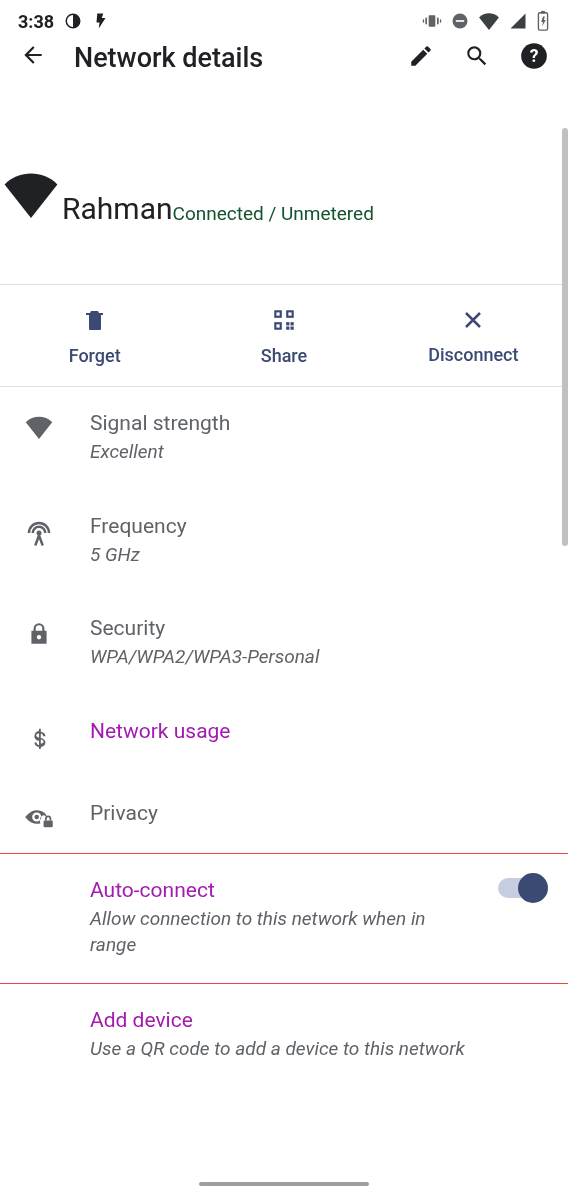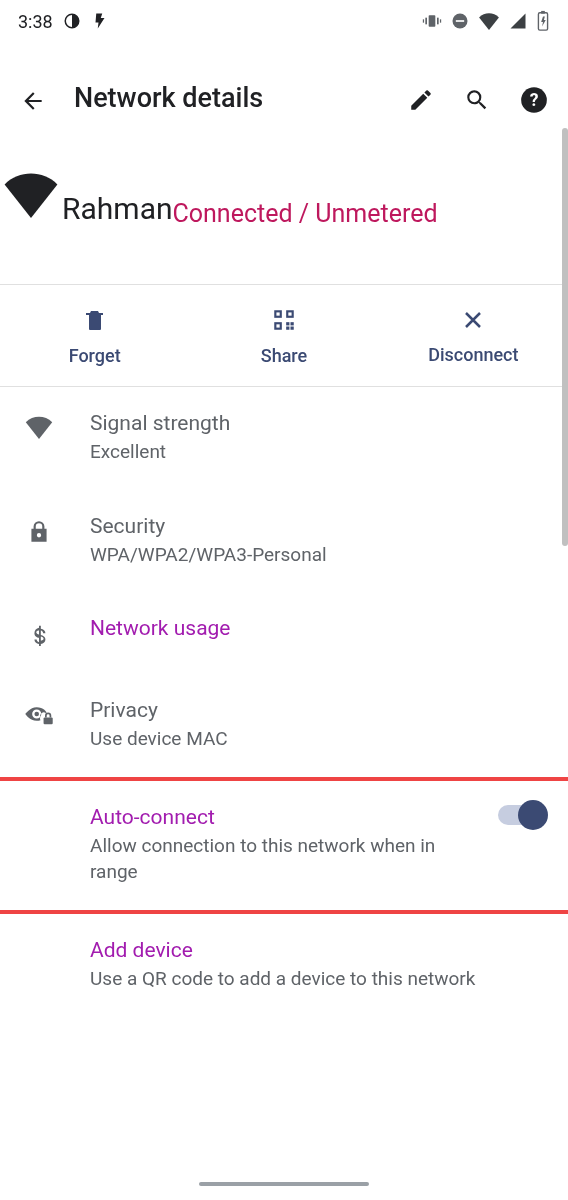--- a/index.html
+++ b/index.html
@@ -13,52 +13,52 @@
       position: relative;
     }
     
     .status-bar {
       height: 42px;
       display: flex;
       align-items: center;
       justify-content: space-between;
       padding: 8px 18px;
       font-size: 18px;
-      font-weight: 400;
+      font-weight: 700;
     }
     .status-left { display: flex; align-items: center; gap: 10px; }
     .status-right { display: flex; align-items: center; gap: 8px; }
     .status-right svg { display: block; }
 
     
     .app-bar {
       height: 72px;
       display: flex;
-      align-items: flex-end;
+      align-items: flex-start;
       padding: 0 20px;
       gap: 28px;
     }
     .app-bar-title {
       font-size: 27px;
       font-weight: 500;
       flex: 1;
     }
     .app-bar-actions { display: flex; gap: 30px; align-items: center; }
 
     
     .hero {
       display: flex;
       align-items: center;
       padding-top: 56px;
       padding-bottom: 28px;
       border-bottom: 1px solid #e0e0e0;
     }
     .hero-icon { margin-bottom: 34px; }
     .hero-name { font-size: 30px; font-weight: 400; color: #202124; margin-bottom: 10px; }
-    .hero-status { font-size: 25px; color: #be185d; }
+    .hero-status { font-size: 19px; color: #14532d; }
 
     
     .action-row {
       display: flex;
       border-bottom: 1px solid #e0e0e0;
     }
     .action-item {
       flex: 1;
       display: flex;
       flex-direction: column;
@@ -81,22 +81,22 @@
     }
     .list-item .icon-col {
       width: 42px;
       display: flex;
       justify-content: center;
       padding-top: 4px;
       flex-shrink: 0;
     }
     .list-item .text-col { flex: 1; }
     .list-item .title { font-size: 21px; color: #a21caf; margin-bottom: 4px; }
-    .list-item .sub { font-size: 19px; color: #5f6368; line-height: 1.4; }
-    .list-item.hr-top { border-top: 4px solid #ef4444; justify-content: flex-end; }
+    .list-item .sub { font-size: 19px; color: #5f6368; line-height: 1.4; font-style: italic; }
+    .list-item.hr-top { border-top: 1px solid #ef4444; justify-content: flex-end; }
     .list-item .switch-col { display:flex; align-items:center; padding-left:10px;}
 
     .muted-title { color: #5f6368 !important; }
 
     
     .switch {
       position: relative;
       width: 46px;
       height: 20px;
       background: #c6cde0;
@@ -241,20 +241,34 @@
       <svg width="30" height="24" viewBox="0 0 24 20" fill="#5f6368">
           <path d="M12 20 L1 6 C7 0 17 0 23 6 Z"></path>
         </svg>
     </div>
     <div class="text-col">
       <div class="title muted-title">Signal strength</div>
       <div class="sub">Excellent</div>
     </div>
   </div>
 
+  <div class="list-item">
+    <div class="icon-col">
+      <svg width="30" height="30" viewBox="0 0 24 24" fill="none" stroke="#5f6368" stroke-width="2">
+          <path d="M4 12 a8 8 0 0 1 16 0"></path>
+          <path d="M7 12 a5 5 0 0 1 10 0"></path>
+          <circle cx="12" cy="12" r="2" fill="#5f6368" stroke="none"></circle>
+          <path d="M12 14 L9 22 M12 14 L15 22"></path>
+        </svg>
+    </div>
+    <div class="text-col">
+      <div class="title muted-title">Frequency</div>
+      <div class="sub">5 GHz</div>
+    </div>
+  </div>
 
   <div class="list-item">
     <div class="icon-col">
       <svg width="26" height="28" viewBox="0 0 24 24" fill="#5f6368">
           <path d="M17 9V7a5 5 0 0 0-10 0v2H5v12h14V9h-2zm-8 0V7a3 3 0 1 1 6 0v2H9zm3 8a2 2 0 1 1 0-4 2 2 0 0 1 0 4z"></path>
         </svg>
     </div>
     <div class="text-col">
       <div class="title muted-title">Security</div>
       <div class="sub">WPA/WPA2/WPA3-Personal</div>
@@ -276,21 +290,20 @@
     <div class="icon-col">
       <svg width="32" height="24" viewBox="0 0 28 20" fill="#5f6368">
           <path d="M12 4C6 4 2 10 2 10s4 6 10 6c1.2 0 2.3-.24 3.3-.64A3 3 0 0 1 15 13v-1.5a3 3 0 0 1 5.6-1.5C21.5 8 17.5 4 12 4zm0 10a4 4 0 1 1 0-8 4 4 0 0 1 0 8z"></path>
           <circle cx="12" cy="10" r="2"></circle>
           <rect x="18" y="13" width="8" height="6" rx="1"></rect>
           <path d="M20 13v-1.5a2 2 0 0 1 4 0V13" fill="none" stroke="#5f6368" stroke-width="1.5"></path>
         </svg>
     </div>
     <div class="text-col">
       <div class="title muted-title">Privacy</div>
-      <div class="sub">Use device MAC</div>
     </div>
   </div>
 
   <div class="list-item hr-top">
     <div class="icon-col"></div>
     <div class="text-col">
       <div class="title">Auto-connect</div>
       <div class="sub">Allow connection to this network when in range</div>
     </div>
     <div class="switch-col">

